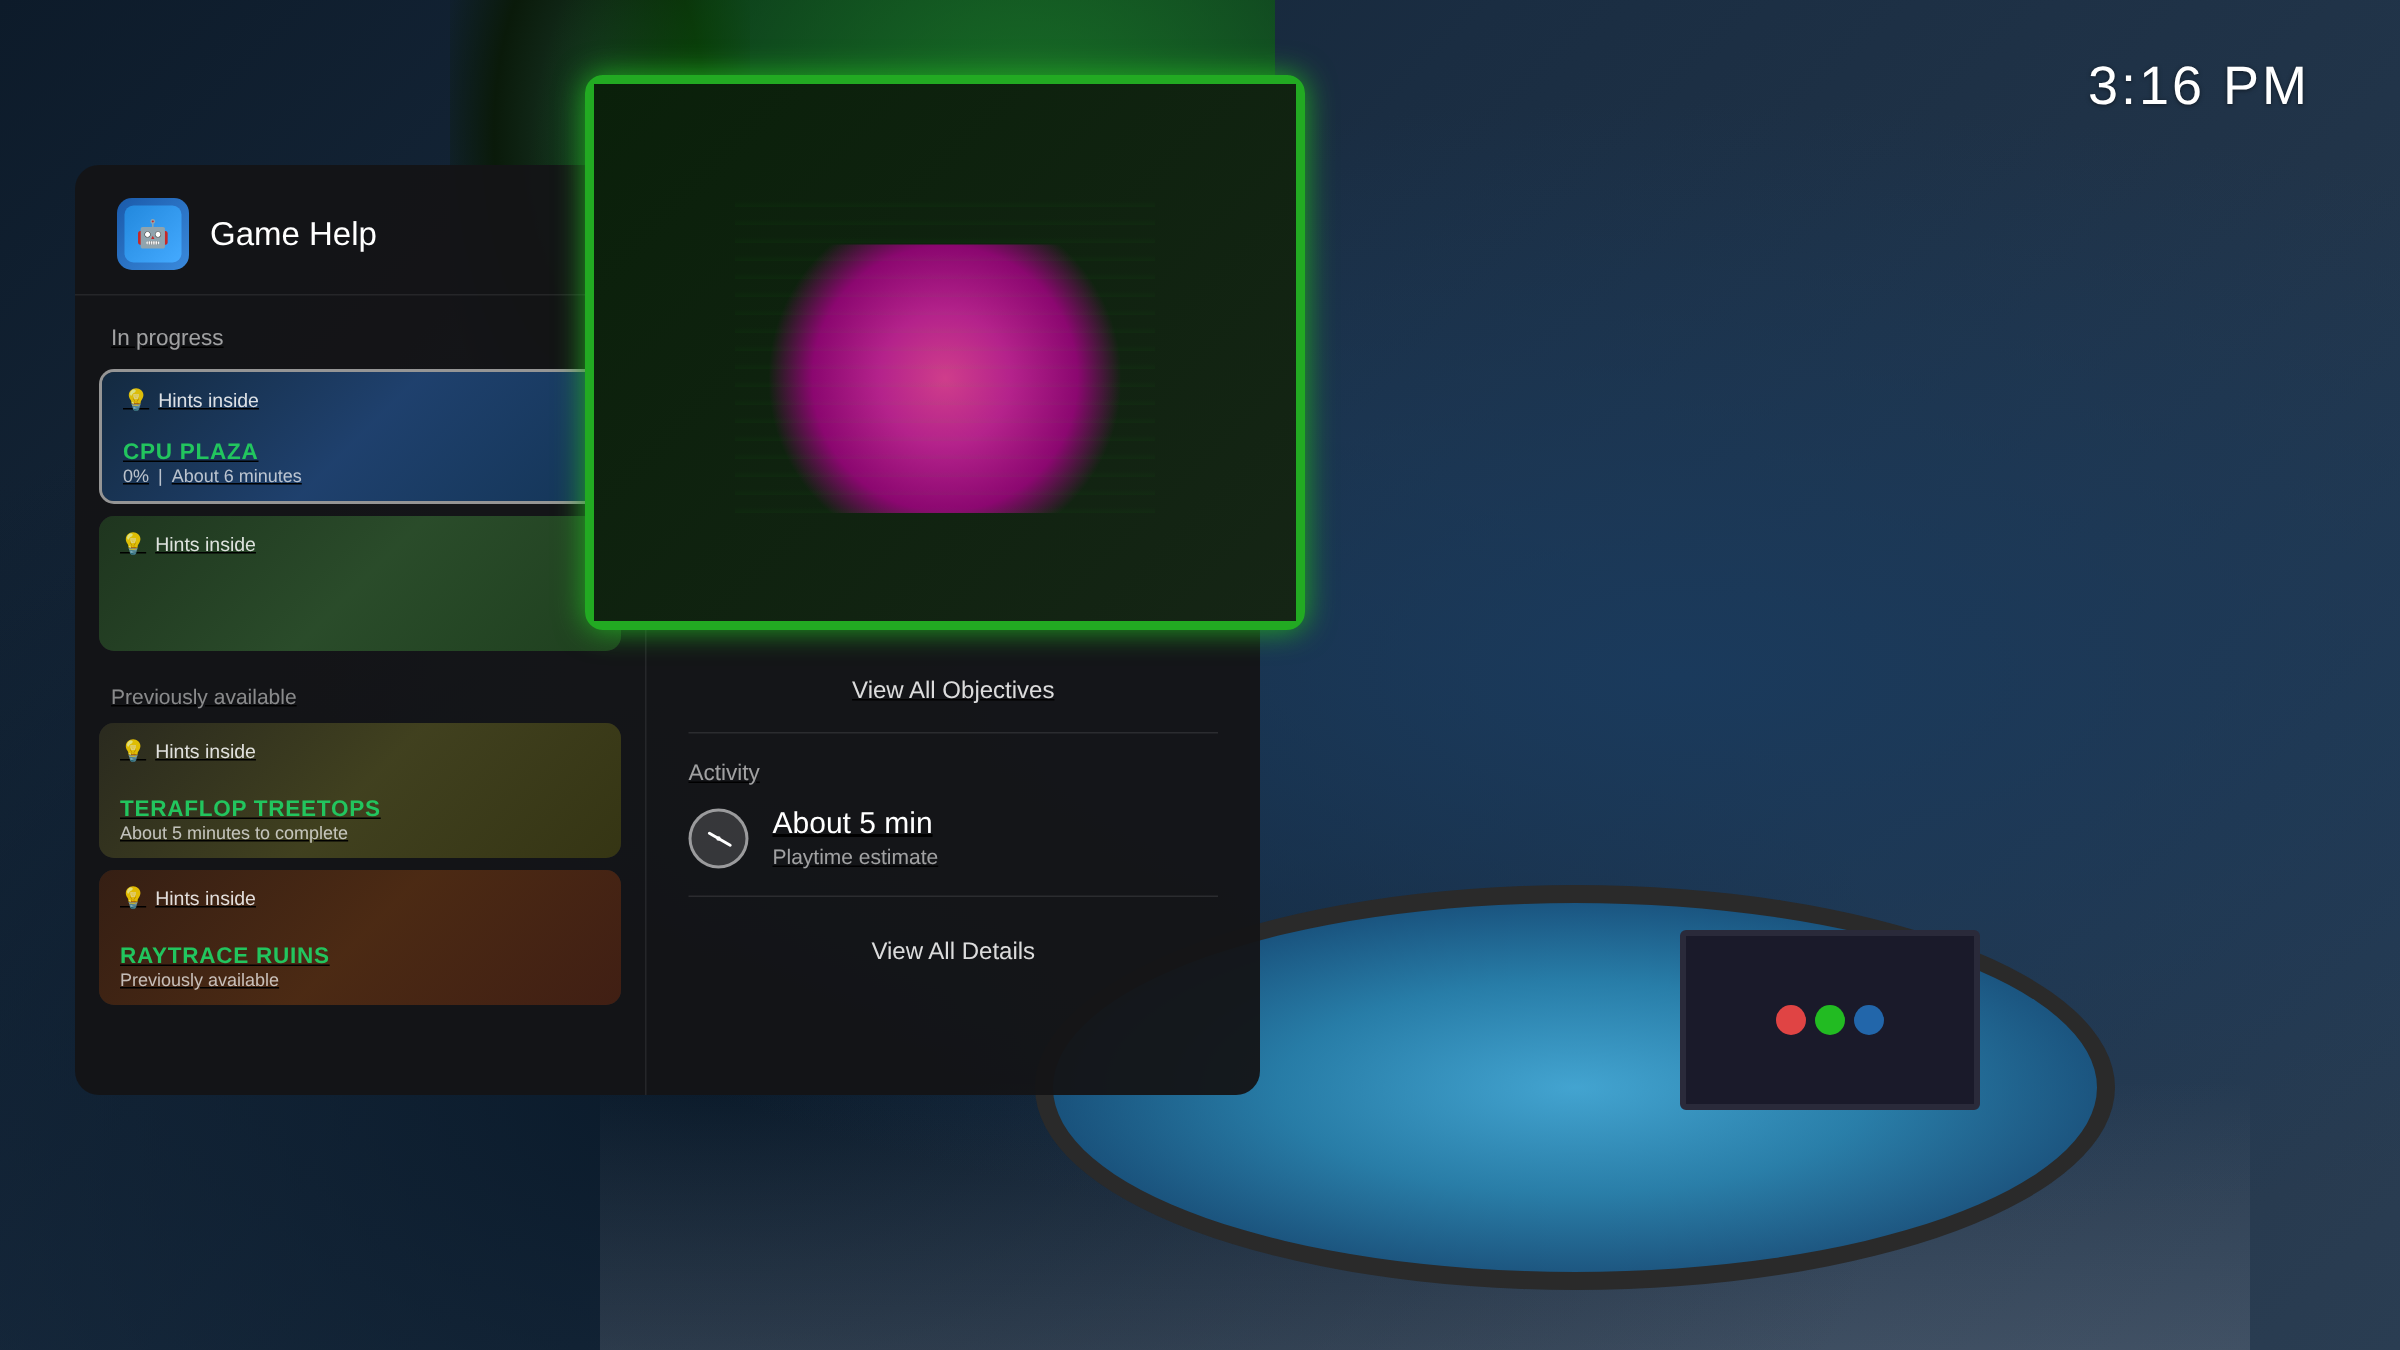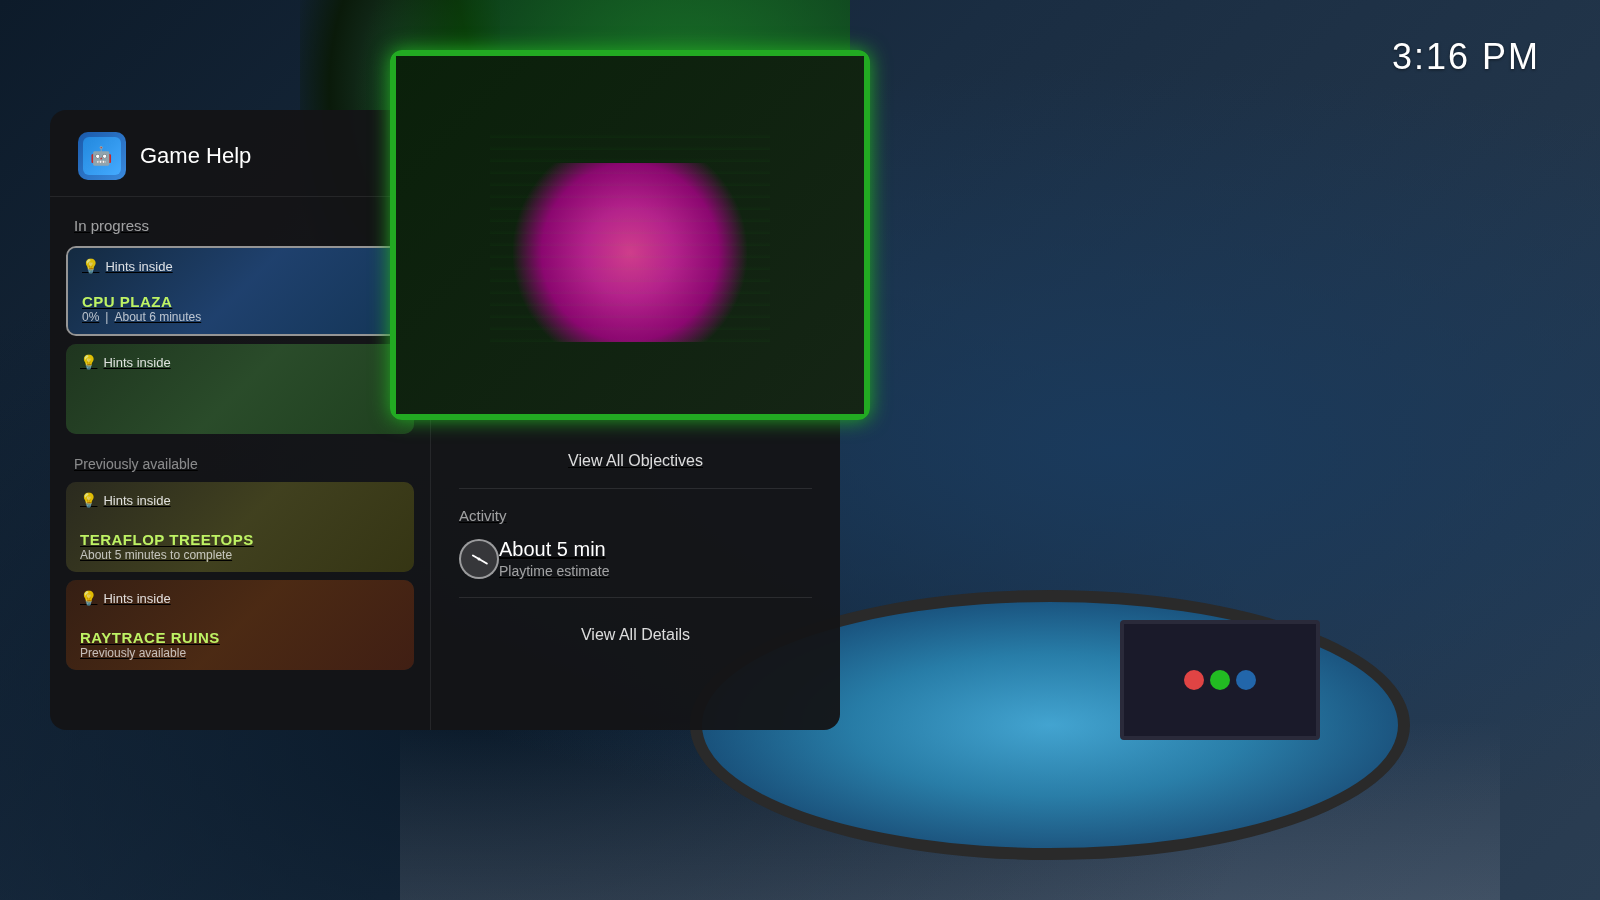--- a/index.html
+++ b/index.html
@@ -208,21 +208,21 @@
       gap: 6px;
       color: rgba(255,255,255,0.85);
       font-size: 13px;
     }
 
     .hint-icon {
       font-size: 14px;
     }
 
     .card-title {
-      color: #bef264;
+      color: #22c55e;
       font-size: 15px;
       font-weight: 700;
       letter-spacing: 0.5px;
     }
 
     .card-subtitle {
       color: rgba(255,255,255,0.7);
       font-size: 12px;
       display: flex;
       align-items: center;
@@ -353,20 +353,21 @@
 
     .details-title {
       color: rgba(255,255,255,0.6);
       font-size: 15px;
       margin-bottom: 14px;
     }
 
     .detail-row {
       display: flex;
       align-items: center;
+      gap: 16px;
       margin-bottom: 20px;
       padding-bottom: 18px;
       border-bottom: 1px solid rgba(255,255,255,0.1);
     }
 
     .clock-icon {
       width: 40px;
       height: 40px;
       border-radius: 50%;
       background: rgba(255,255,255,0.15);

